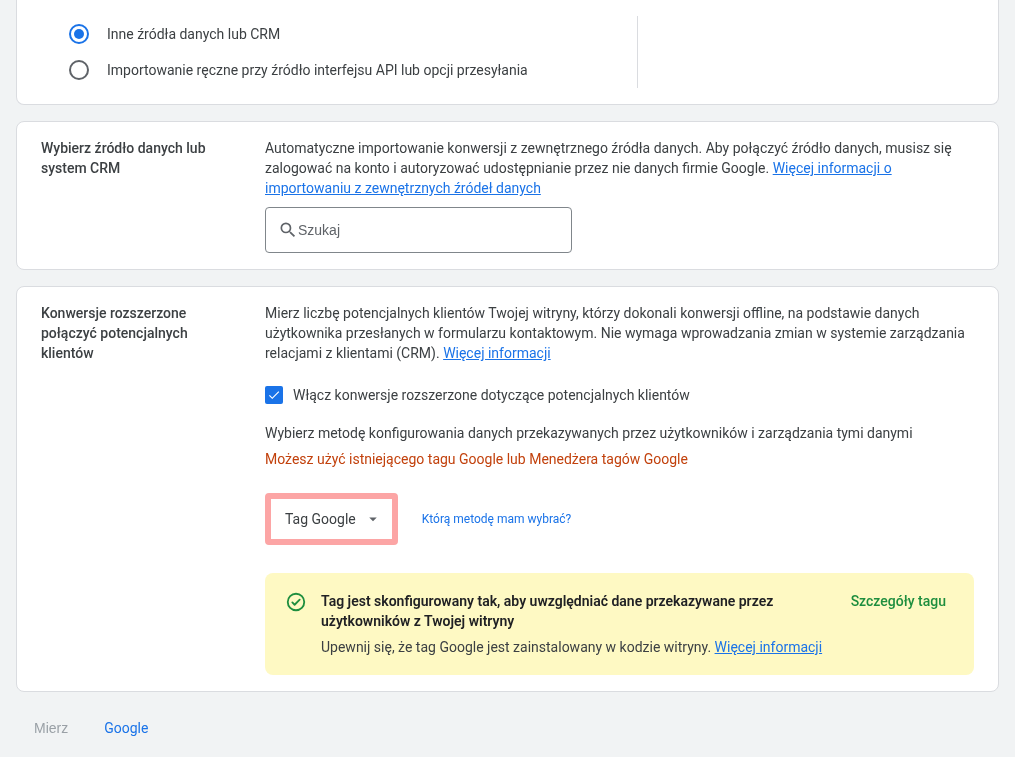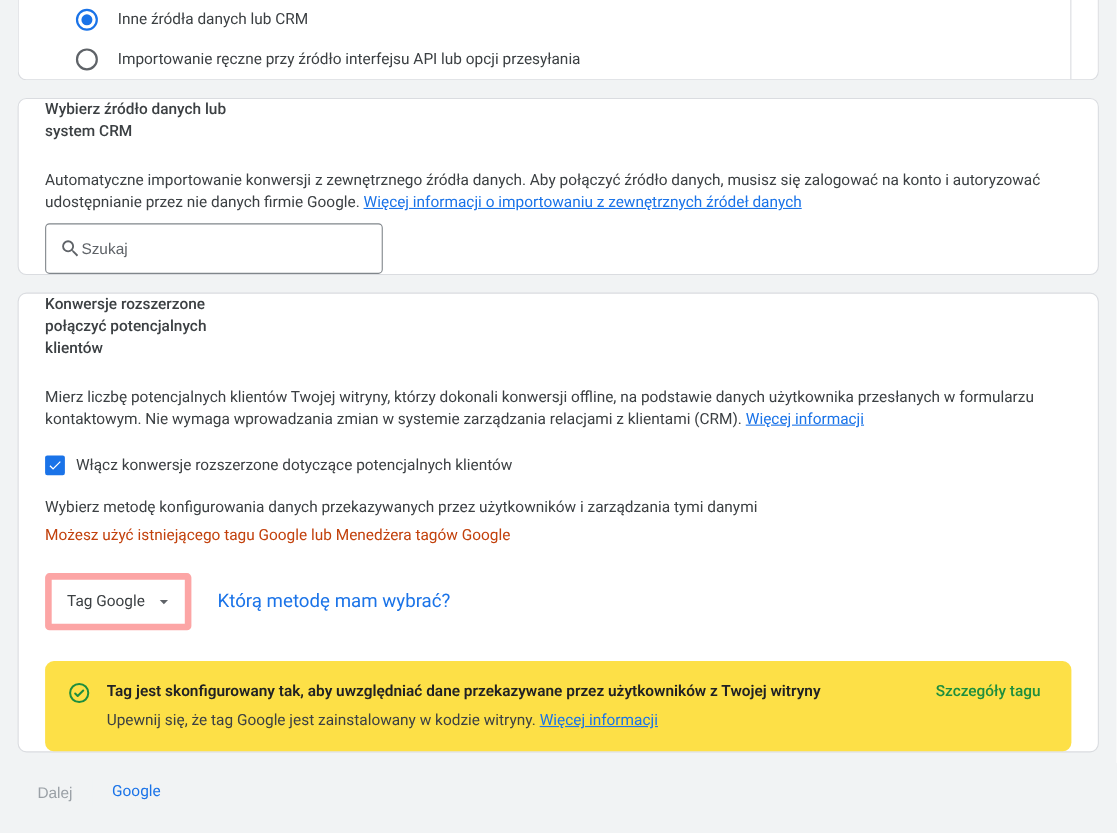--- a/index.html
+++ b/index.html
@@ -10,21 +10,21 @@
       color: #3c4043;
       padding-bottom: 20px;
     }
     .card {
       background: #fff;
       border-radius: 8px;
       margin: 0 16px 16px 16px;
       border: 1px solid #dadce0;
     }
     .first-card { margin-top: 0; border-top-left-radius: 0; border-top-right-radius: 0; border-top: none; }
-    .card-inner { padding: 0 24px; flex-direction: column; }
+    .card-inner { padding: 16px 24px; }
     .radio-row { display: flex; align-items: center; gap: 18px; margin-left: 28px; height: 36px; }
     .radio-outer {
       width: 20px; height: 20px; border-radius: 50%; display: flex; align-items: center; justify-content: center; flex-shrink: 0;
     }
     .radio-selected { border: 2px solid #1a73e8; }
     .radio-selected-inner { width: 10px; height: 10px; border-radius: 50%; background: #1a73e8; }
     .radio-unselected { border: 2px solid #5f6368; }
     .radio-text { color: #3c4043; font-size: 14px; }
     .divider-vert { border-right: 1px solid #dadce0; }
 
@@ -71,25 +71,25 @@
     .checkbox svg { width: 14px; height: 14px; }
 
     .subtext { color: #c2410c; margin-top: 6px; font-size: 14px; }
 
     .select-row { display: flex; align-items: center; gap: 24px; margin-top: 24px; }
     .select-box {
       border: 6px solid #fca5a5; border-radius: 4px; padding: 10px 10px 10px 14px;
       display: flex; align-items: center; gap: 8px; color: #3c4043; font-size: 14px;
       cursor: pointer;
     }
-    .select-link { color: #1a73e8; cursor: pointer; font-size: 17px; }
+    .select-link { color: #1a73e8; cursor: pointer; font-size: 12px; }
 
     .status-card {
       margin-top: 28px;
-      background: #fde047;
+      background: #fef9c3;
       border-radius: 8px;
       padding: 18px 28px 18px 20px;
       display: flex;
       align-items: flex-start;
       gap: 14px;
     }
     .status-body { flex: 1; }
     .status-title { font-weight: 600; color: #202124; line-height: 20px; }
     .status-sub { color: #3c4043; margin-top: 6px; font-size: 14px; }
     .status-link { color: #1e8e3e; font-weight: 500; cursor: pointer; white-space: nowrap; }
@@ -184,15 +184,15 @@
             <span>Upewnij się, że tag Google jest zainstalowany w kodzie witryny. </span><a>Więcej informacji</a>
           </div>
         </div>
         <span class="status-link">Szczegóły tagu</span>
       </div>
     </div>
   </div>
 </div>
 
 <div class="footer-row">
-  <button class="btn-next" disabled="">Dalej</button>
+  <button class="btn-next" disabled="">Mierz</button>
   <span class="btn-cancel">Google</span>
 </div>
 
 </body></html>

